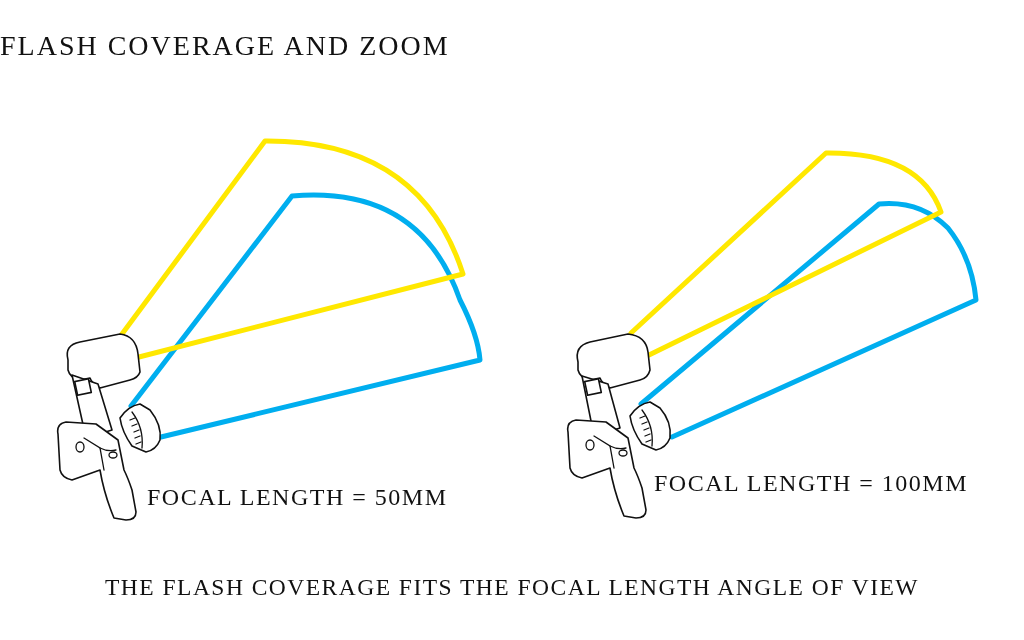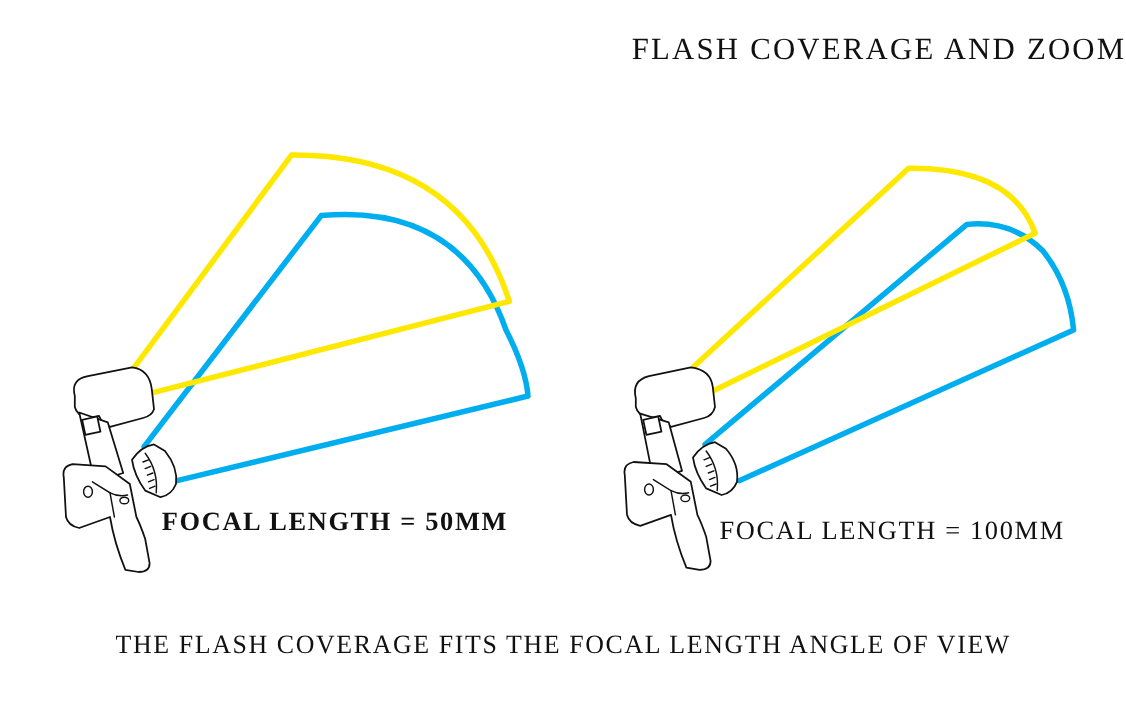--- a/index.html
+++ b/index.html
@@ -1,20 +1,20 @@
 <!DOCTYPE html>
 <html><head>
   <meta charset="utf-8">
   <style>
     html, body { margin: 0; padding: 0; background: #ffffff; }
     body { width: 1024px; height: 640px; position: relative; overflow: hidden; font-family: "DejaVu Serif", "Liberation Serif", serif; color: #111; }
-    .title { position: absolute; left: 0; width: 1024px; top: 30px; text-align: right; font-size: 28px; letter-spacing: 2px; font-family: "Liberation Serif", serif; }
+    .title { position: absolute; left: 0; width: 1024px; top: 30px; text-align: left; font-size: 28px; letter-spacing: 2px; font-family: "Liberation Serif", serif; }
     .caption { position: absolute; left: 0; width: 1024px; top: 574px; text-align: center; font-size: 24px; letter-spacing: 1.5px; font-family: "Liberation Serif", serif; transform: scaleX(0.98); }
     .label { position: absolute; font-size: 24px; letter-spacing: 1.5px; font-family: "Liberation Serif", serif; white-space: nowrap; }
-    .label.left { left: 147px; top: 462px; font-weight: bold; }
+    .label.left { left: 147px; top: 484px; }
     .label.right { left: 654px; top: 470px; }
     svg.diagram { position: absolute; left: 0; top: 0; }
     .beam { fill: none; stroke-width: 5; stroke-linejoin: round; stroke-linecap: round; }
     .sketch { fill: #ffffff; stroke: #111; stroke-width: 1.6; stroke-linejoin: round; stroke-linecap: round; }
     .sketch-line { fill: none; stroke: #111; stroke-width: 1.3; stroke-linecap: round; }
   </style>
 </head>
 <body>
 
 <div class="title">FLASH COVERAGE AND ZOOM</div>

